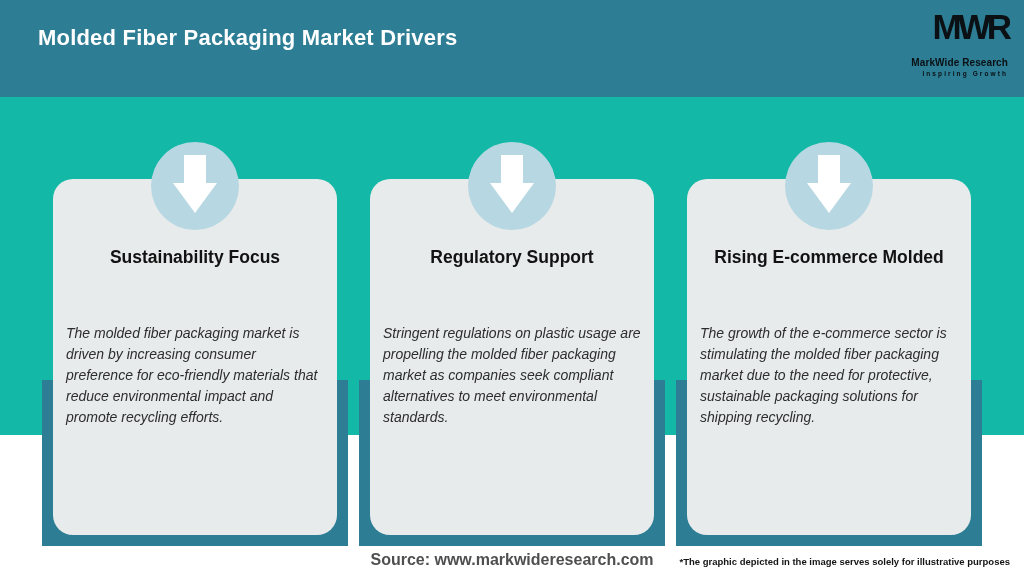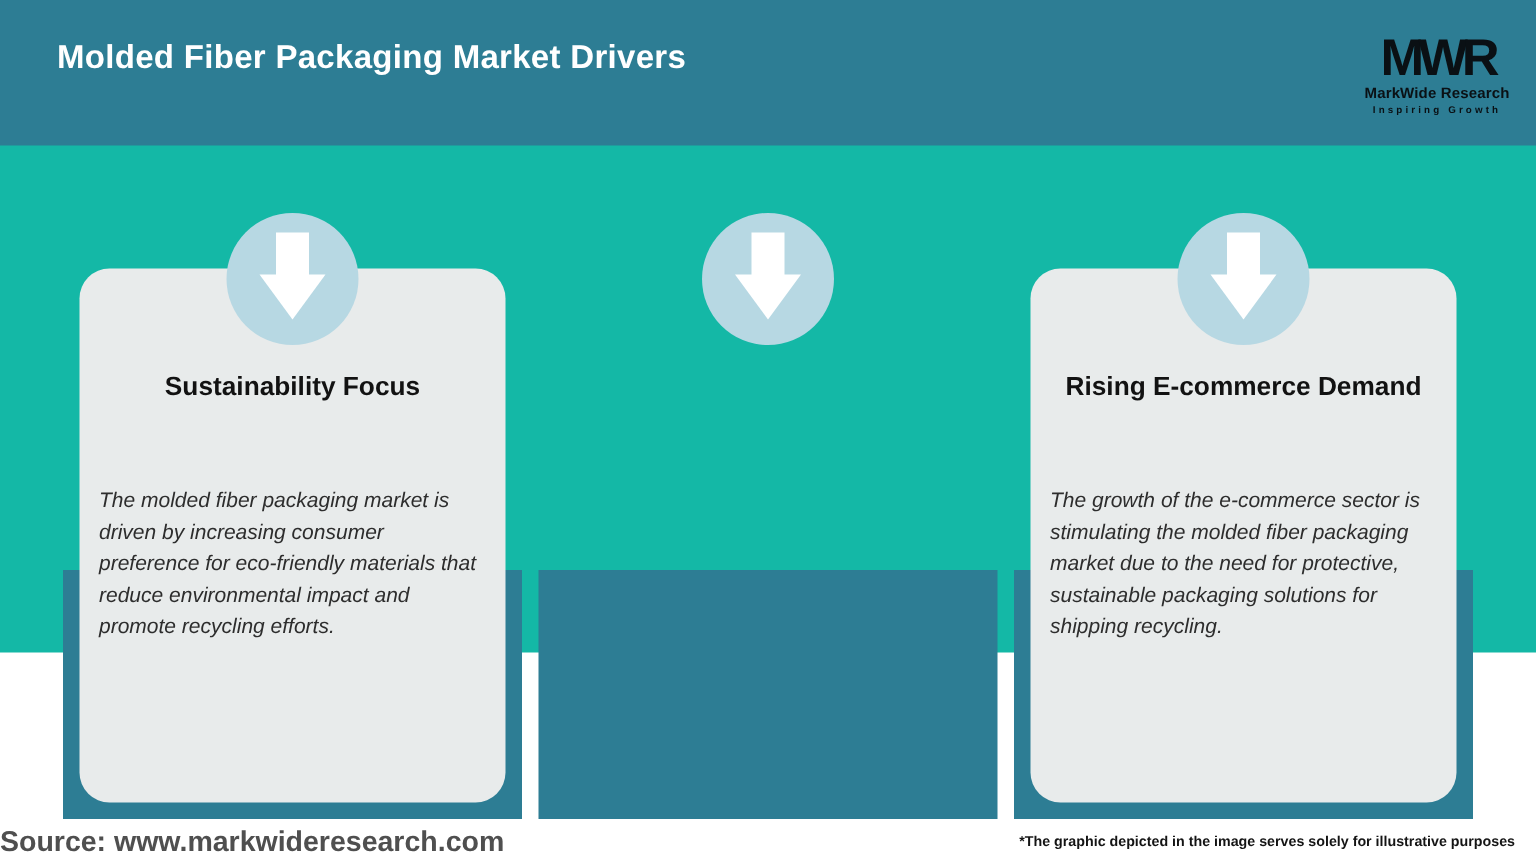--- a/index.html
+++ b/index.html
@@ -29,37 +29,37 @@
   .page-title{
     position:absolute;
     left:38px;top:25px;
     color:#ffffff;
     font-size:22px;
     font-weight:bold;
     letter-spacing:0.2px;
   }
   .logo{
     position:absolute;
-    right:16px;top:20px;
+    right:16px;top:8px;
     width:100px;
-    text-align:center;
+    text-align:right;
     color:var(--logo-ink);
   }
   .logo-monogram{
     font-size:35px;
     line-height:37px;
     font-weight:bold;
     letter-spacing:-4px;
     transform:scaleY(0.98);
   }
   .logo-name{
     font-size:10px;
     font-weight:bold;
     letter-spacing:0.1px;
-    margin-top:0px;
+    margin-top:12px;
     white-space:nowrap;
   }
   .logo-tagline{
     font-size:6.5px;
     font-weight:bold;
     letter-spacing:2.1px;
     margin-top:2px;
     white-space:nowrap;
   }
 
@@ -111,21 +111,22 @@
     line-height:21px;
     color:var(--body-ink);
     font-style:italic;
   }
 
   
   .source-line{
     position:absolute;
     left:0;width:100%;
     top:551px;
-    font-size:19px;
+    text-align:center;
+    font-size:16px;
     font-weight:bold;
     color:var(--source-ink);
   }
   .disclaimer-line{
     position:absolute;
     right:14px;
     top:556px;
     font-size:9.5px;
     font-weight:bold;
     color:#141414;
@@ -163,32 +164,36 @@
     </section>
 
     <section class="column">
       <div class="accent-frame"></div>
       <div class="badge">
         <svg viewBox="0 0 88 88" aria-hidden="true">
           <rect x="33" y="13" width="22" height="30" fill="#ffffff"></rect>
           <polygon points="22,41 66,41 44,71" fill="#ffffff"></polygon>
         </svg>
       </div>
+      <div class="card">
+        <h2 class="card-title">Regulatory Support</h2>
+        <p class="card-body">Stringent regulations on plastic usage are propelling the molded fiber packaging market as companies seek compliant alternatives to meet environmental standards.</p>
+      </div>
     </section>
 
     <section class="column">
       <div class="accent-frame"></div>
       <div class="badge">
         <svg viewBox="0 0 88 88" aria-hidden="true">
           <rect x="33" y="13" width="22" height="30" fill="#ffffff"></rect>
           <polygon points="22,41 66,41 44,71" fill="#ffffff"></polygon>
         </svg>
       </div>
       <div class="card">
-        <h2 class="card-title">Rising E-commerce Demand</h2>
+        <h2 class="card-title">Rising E-commerce Molded</h2>
         <p class="card-body">The growth of the e-commerce sector is stimulating the molded fiber packaging market due to the need for protective, sustainable packaging solutions for shipping recycling.</p>
       </div>
     </section>
 
   </main>
 
   <div class="source-line">Source: www.markwideresearch.com</div>
   <div class="disclaimer-line">*The graphic depicted in the image serves solely for illustrative purposes</div>
 
 </div>

